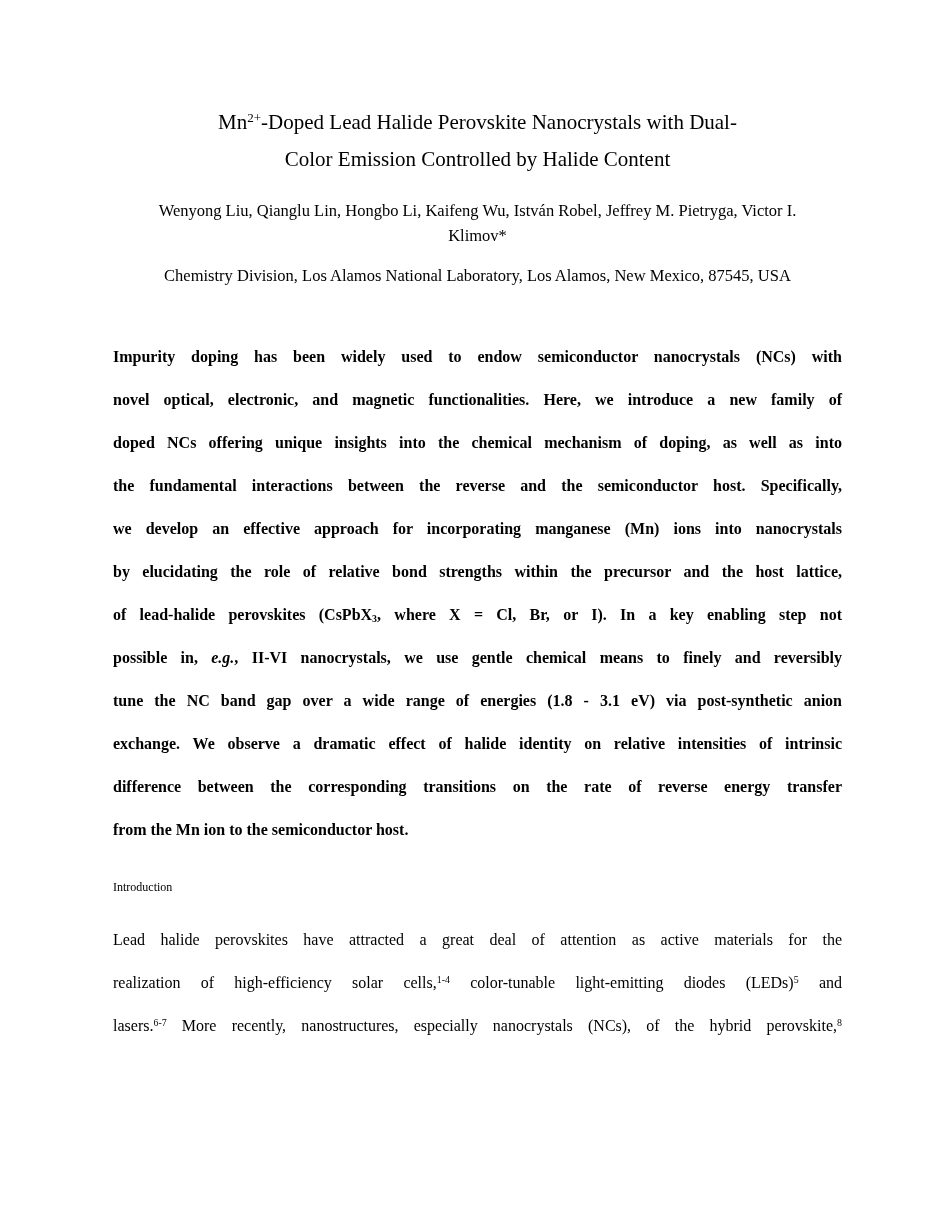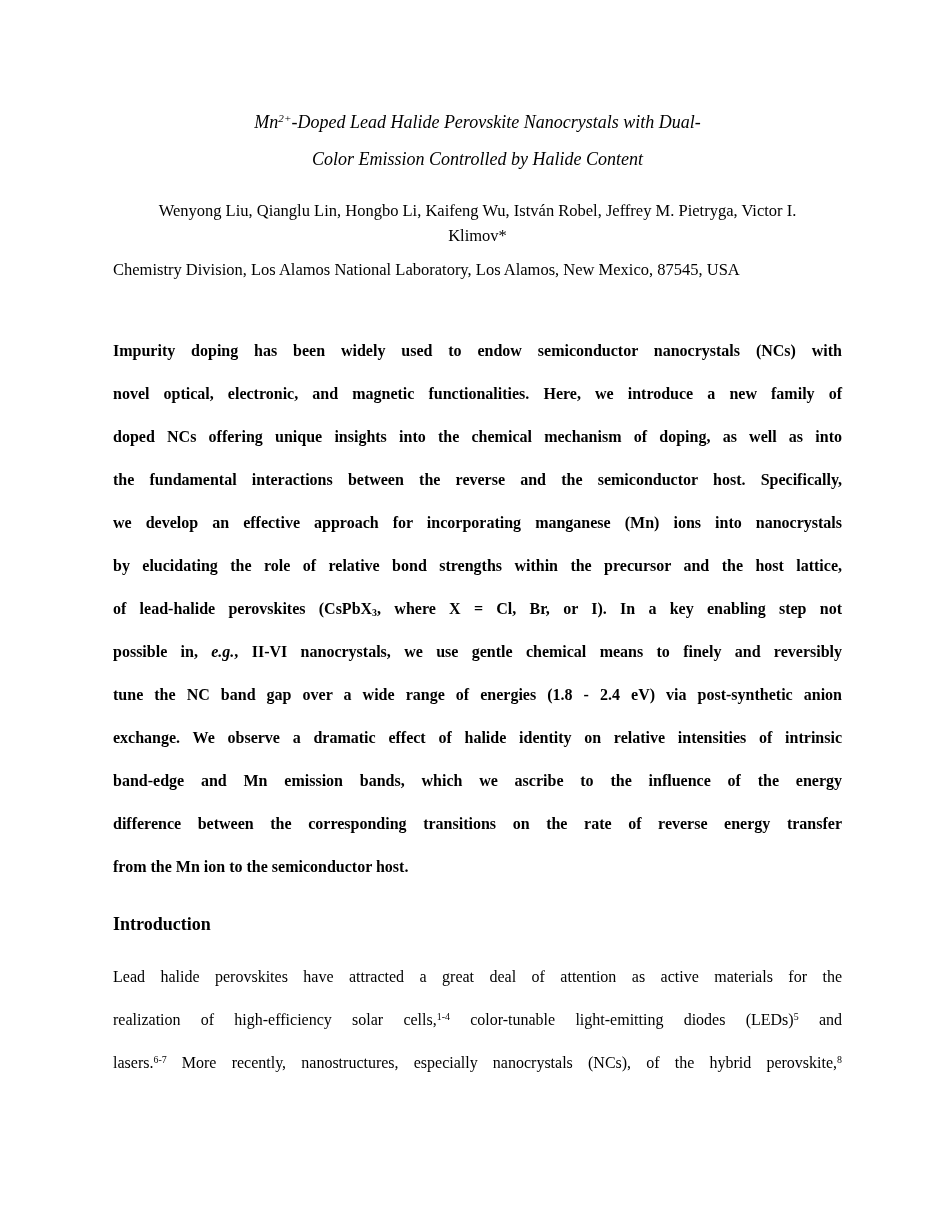--- a/index.html
+++ b/index.html
@@ -15,45 +15,45 @@
     overflow: hidden;
     position: relative;
     margin: 0 auto;
   }
   .content {
     padding-left: 113px;
     padding-right: 110px;
   }
   .title {
     margin-top: 104px;
-    font-size: 18px;
+    font-size: 21px;
     line-height: 37px;
     font-weight: normal;
-    font-style: italic;
   }
   .authors {
     margin-top: 20px;
     font-size: 16.5px;
     line-height: 25px;
   }
   .affiliation {
-    margin-top: 9px;
+    margin-top: 15px;
     font-size: 16.5px;
     line-height: 25px;
+    text-align: center;
   }
   .abstract {
     margin-top: 47px;
     font-size: 16px;
     font-weight: bold;
     line-height: 43px;
   }
   .section-heading {
     margin-top: 15px;
-    font-size: 18px;
-    font-weight: bold;
+    font-size: 12px;
+    font-weight: normal;
     line-height: 43px;
   }
   .intro-body {
     margin-top: 9px;
     font-size: 16px;
     line-height: 43px;
   }
   
   .just .pline { text-align: justify; text-align-last: justify; }
   .just .pline-last { text-align-last: left; font-family: Liberation Serif, serif; }
@@ -94,23 +94,22 @@
 
     <div class="abstract just">
         <div class="pline">Impurity doping has been widely used to endow semiconductor nanocrystals (NCs) with</div>
         <div class="pline">novel optical, electronic, and magnetic functionalities. Here, we introduce a new family of</div>
         <div class="pline">doped NCs offering unique insights into the chemical mechanism of doping, as well as into</div>
         <div class="pline">the fundamental interactions between the reverse and the semiconductor host. Specifically,</div>
         <div class="pline">we develop an effective approach for incorporating manganese (Mn) ions into nanocrystals</div>
         <div class="pline">by elucidating the role of relative bond strengths within the precursor and the host lattice,</div>
         <div class="pline">of lead-halide perovskites (CsPbX<sub>3</sub>, where X = Cl, Br, or I). In a key enabling step not</div>
         <div class="pline">possible in, <i>e.g.</i>, II-VI nanocrystals, we use gentle chemical means to finely and reversibly</div>
-        <div class="pline">tune the NC band gap over a wide range of energies (1.8 - 2.4 eV) via post-synthetic anion</div>
+        <div class="pline">tune the NC band gap over a wide range of energies (1.8 - 3.1 eV) via post-synthetic anion</div>
         <div class="pline">exchange. We observe a dramatic effect of halide identity on relative intensities of intrinsic</div>
-        <div class="pline">band-edge and Mn emission bands, which we ascribe to the influence of the energy</div>
         <div class="pline">difference between the corresponding transitions on the rate of reverse energy transfer</div>
         <div class="pline pline-last">from the Mn ion to the semiconductor host.</div>
       </div>
 
     <h2 class="section-heading">Introduction</h2>
 
     <div class="intro-body just">
         <div class="pline">Lead halide perovskites have attracted a great deal of attention as active materials for the</div>
         <div class="pline">realization of high-efficiency solar cells,<sup>1-4</sup> color-tunable light-emitting diodes (LEDs)<sup>5</sup> and</div>
         <div class="pline">lasers.<sup>6-7</sup> More recently, nanostructures, especially nanocrystals (NCs), of the hybrid perovskite,<sup>8</sup></div>

